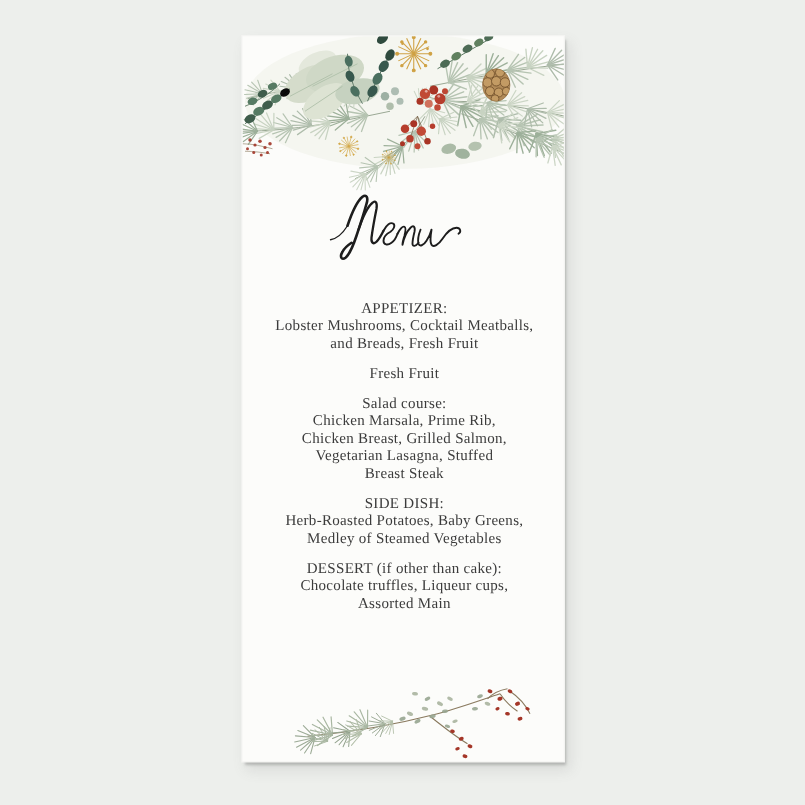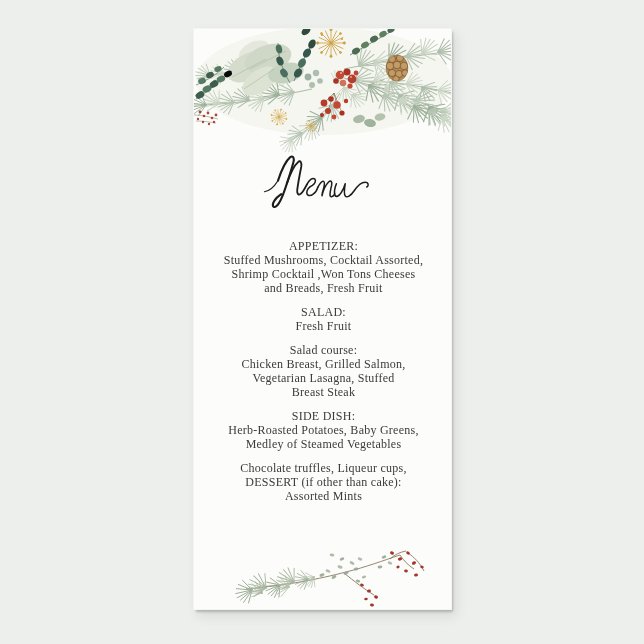--- a/index.html
+++ b/index.html
@@ -275,43 +275,42 @@
           <path d="M56 42 C59 36 63 33 66 35 C68 37 66 41 63 43 C59 45 56 48 56 52 C56 56 60 57 64 54 C67 52 69 48 70 45" stroke-width="1.9"></path>
           <path d="M70 45 C72 41 75 37 77 38 C79 39 78 43 77 47 C76 50 75 54 75 56 C76 51 79 43 83 39 C86 36 88 38 87 43 C86 47 85 52 85 55 C85 58 88 58 91 54" stroke-width="1.9"></path>
           <path d="M93 41 C91 46 90 51 91 55 C92 58 96 57 99 52 C101 49 103 45 104 41 C103 47 102 53 104 56 C106 59 111 56 115 50 C119 44 124 39 129 39 C133 39 134 43 131 45" stroke-width="1.9"></path>
         </g>
       </svg>
     </div>
 
     <div class="sections">
       <div class="section">
         <div>APPETIZER:</div>
-        <div>Stuffed Mushrooms, Cocktail Assorted,</div>
-        <div>Shrimp Cocktail ,Won Tons Cheeses</div>
+        <div>Lobster Mushrooms, Cocktail Meatballs,</div>
         <div>and Breads, Fresh Fruit</div>
       </div>
       <div class="section">
-        <div>SALAD:</div>
         <div>Fresh Fruit</div>
       </div>
       <div class="section">
         <div>Salad course:</div>
+        <div>Chicken Marsala, Prime Rib,</div>
         <div>Chicken Breast,  Grilled Salmon,</div>
         <div>Vegetarian Lasagna, Stuffed</div>
         <div>Breast Steak</div>
       </div>
       <div class="section">
         <div>SIDE DISH:</div>
         <div>Herb-Roasted Potatoes, Baby Greens,</div>
         <div>Medley of Steamed Vegetables</div>
       </div>
       <div class="section">
+        <div>DESSERT (if other than cake):</div>
         <div>Chocolate truffles, Liqueur cups,</div>
-        <div>DESSERT (if other than cake):</div>
-        <div>Assorted Mints</div>
+        <div>Assorted Main</div>
       </div>
     </div>
 
     <svg class="floral-bottom" viewBox="0 0 259 64" aria-hidden="true">
       <g fill="none" stroke="#8a7a5f" stroke-width="0.9">
         <path d="M52 42 C95 38 125 32 152 25 C172 20 188 14 206 8"></path>
         <path d="M150 26 C160 34 170 42 180 48"></path>
         <path d="M196 12 C200 8 206 5 212 4"></path>
         <path d="M206 8 C210 14 214 18 220 22"></path>
         <path d="M214 6 C220 10 226 16 230 24"></path>

